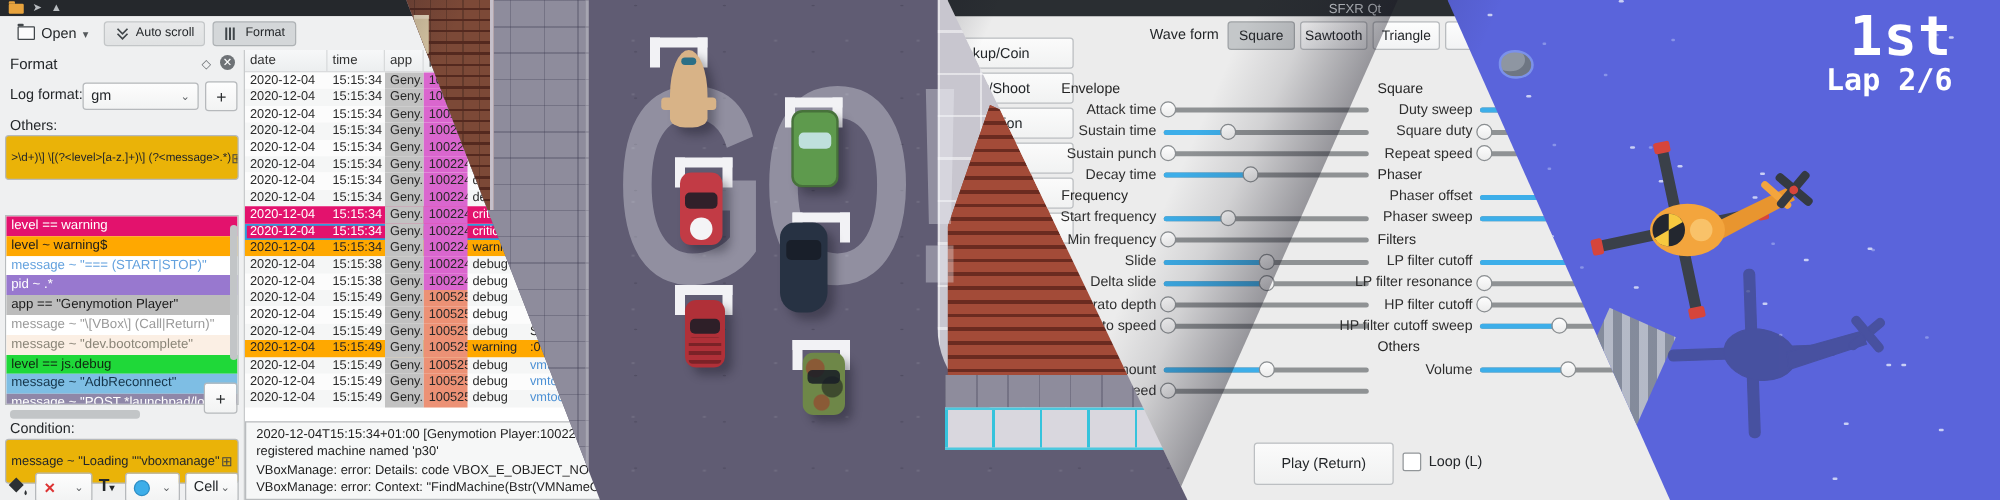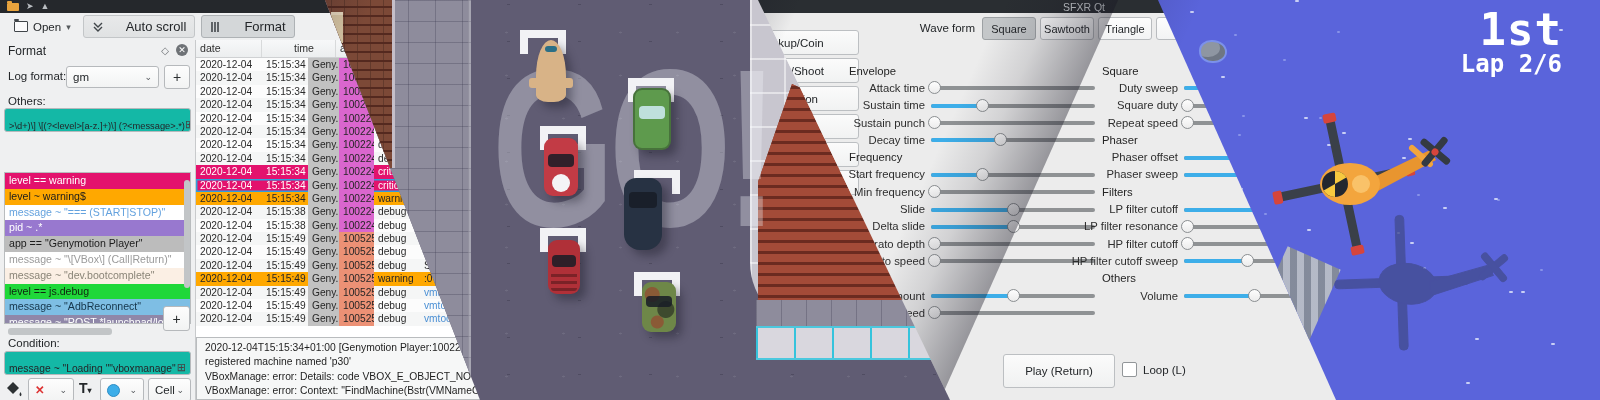--- a/index.html
+++ b/index.html
@@ -12,37 +12,37 @@
   .abs{position:absolute;}
 
   
   #slice-log{background:#EFF0F1;}
   .lv-titlebar{position:absolute;left:0;top:0;width:360px;height:13px;background:#25282C;display:flex;align-items:center;gap:7px;padding-left:7px;}
   .tb-folder{width:12px;height:8px;background:#E8A33D;border-radius:1px;position:relative;}
   .tb-folder::before{content:"";position:absolute;left:0;top:-2px;width:5px;height:2px;background:#E8A33D;border-radius:1px 1px 0 0;}
   .tb-glyph{color:#B9BDC1;font-size:9px;line-height:9px;}
   .lv-toolbar{position:absolute;left:0;top:13px;width:420px;height:27px;background:#EFF0F1;border-bottom:1px solid #D9DBDC;display:flex;align-items:center;gap:6px;padding-left:8px;}
   .flatbtn{display:inline-flex;align-items:center;gap:5px;font-size:11.5px;color:#232629;padding:3px 6px;border-radius:3px;}
-  .toolbtn{display:inline-flex;align-items:center;gap:22px;font-size:13px;color:#232629;
+  .toolbtn{display:inline-flex;align-items:center;gap:5px;font-size:10px;color:#232629;
            background:linear-gradient(#E8E9EA,#E0E2E3);border:1px solid #C3C6C8;border-radius:3px;padding:3px 8px;}
   .toolbtn.checked{background:#D4D7D9;border-color:#AEB2B5;}
   .openfolder{width:12px;height:9px;border:1.4px solid #41464a;border-radius:1px;position:relative;background:#fbfbfc;}
   .openfolder::before{content:"";position:absolute;left:-1px;top:-3px;width:5px;height:2px;background:#41464a;border-radius:1px;}
   .chev{font-size:9px;color:#55595c;}
   .icon12 svg{display:block;}
   .fmt-panel{position:absolute;left:0;top:40px;width:195px;height:360px;background:#EFF0F1;border-right:1px solid #C8CACC;}
   .fmt-head{position:absolute;left:8px;top:4px;font-size:12px;color:#232629;}
   .fmt-float{position:absolute;right:26px;top:5px;font-size:10px;color:#6e7276;}
   .fmt-close{position:absolute;right:7px;top:4px;width:12px;height:12px;border-radius:50%;background:#6E7276;color:#fff;font-size:9px;line-height:12px;text-align:center;}
   .lab{font-size:11.5px;color:#232629;}
   .combo{position:absolute;height:22px;border:1px solid #B6B9BC;border-radius:3px;background:linear-gradient(#FDFDFD,#F2F3F3);
          display:flex;align-items:center;justify-content:space-between;padding:0 6px;font-size:11.5px;color:#232629;box-sizing:border-box;}
   .sqbtn{position:absolute;border:1px solid #B6B9BC;border-radius:3px;background:linear-gradient(#FDFDFD,#F2F3F3);
          display:flex;align-items:center;justify-content:center;font-size:14px;color:#2c2f31;box-sizing:border-box;}
-  .lineedit{position:absolute;height:24px;border:1px solid #B6B9BC;border-radius:3px;background:#14b8a6;display:flex;align-items:flex-end;
+  .lineedit{position:absolute;height:36px;border:1px solid #B6B9BC;border-radius:3px;background:#eab308;display:flex;align-items:center;
             padding:0 4px;font-size:9.3px;color:#232629;box-sizing:border-box;white-space:nowrap;overflow:hidden;}
   .lineedit .grid-ic{margin-left:auto;color:#444;font-size:11px;flex:0 0 auto;}
   .rules{position:absolute;left:4px;top:132px;width:187px;height:152px;background:#fff;border:1px solid #B9BCBE;overflow:hidden;box-sizing:border-box;}
   .rule{height:15.8px;line-height:15.8px;font-size:10.6px;padding-left:4px;white-space:nowrap;overflow:hidden;}
   .vthumb{position:absolute;right:1px;top:2px;width:6px;height:108px;background:#C2C5C7;border-radius:3px;}
   .hthumb{position:absolute;left:8px;top:288px;width:104px;height:7px;background:#C2C5C7;border-radius:3px;}
   .ctlrow{position:absolute;left:0;top:338px;width:195px;height:26px;}
 
   
   .lv-table{position:absolute;left:196px;top:40px;width:564px;height:297px;background:#fff;overflow:hidden;}
@@ -219,21 +219,21 @@
           <span>Cell</span>
           <span class="chev">⌄</span>
         </span>
       </div>
 
     </div>
 
     <div class="lv-table" id="log-table">
         <div class="trow head">
           <div class="tcell" style="width: 66px;">date</div>
-          <div class="tcell" style="width: 46px; margin-left: 28px;">time</div>
+          <div class="tcell" style="width: 46px;">time</div>
           <div class="tcell" style="width: 31px;">app</div>
           <div class="tcell" style="width: 35px;">pid</div>
           <div class="tcell" style="width: 46px;">level</div>
           <div class="tcell" style="width: 336px;">message</div>
         </div>
         <div class="trow" style="background: rgb(252, 252, 252);">
           <div class="tcell" style="width: 66px;">2020-12-04</div>
           <div class="tcell" style="width: 46px;">15:15:34</div>
           <div class="tcell" style="width: 31px; background: rgb(194, 194, 194); color: rgb(38, 38, 38);">Geny...</div>
           <div class="tcell" style="width: 35px; background: rgb(218, 102, 206); color: rgb(38, 38, 38);">100224</div>

